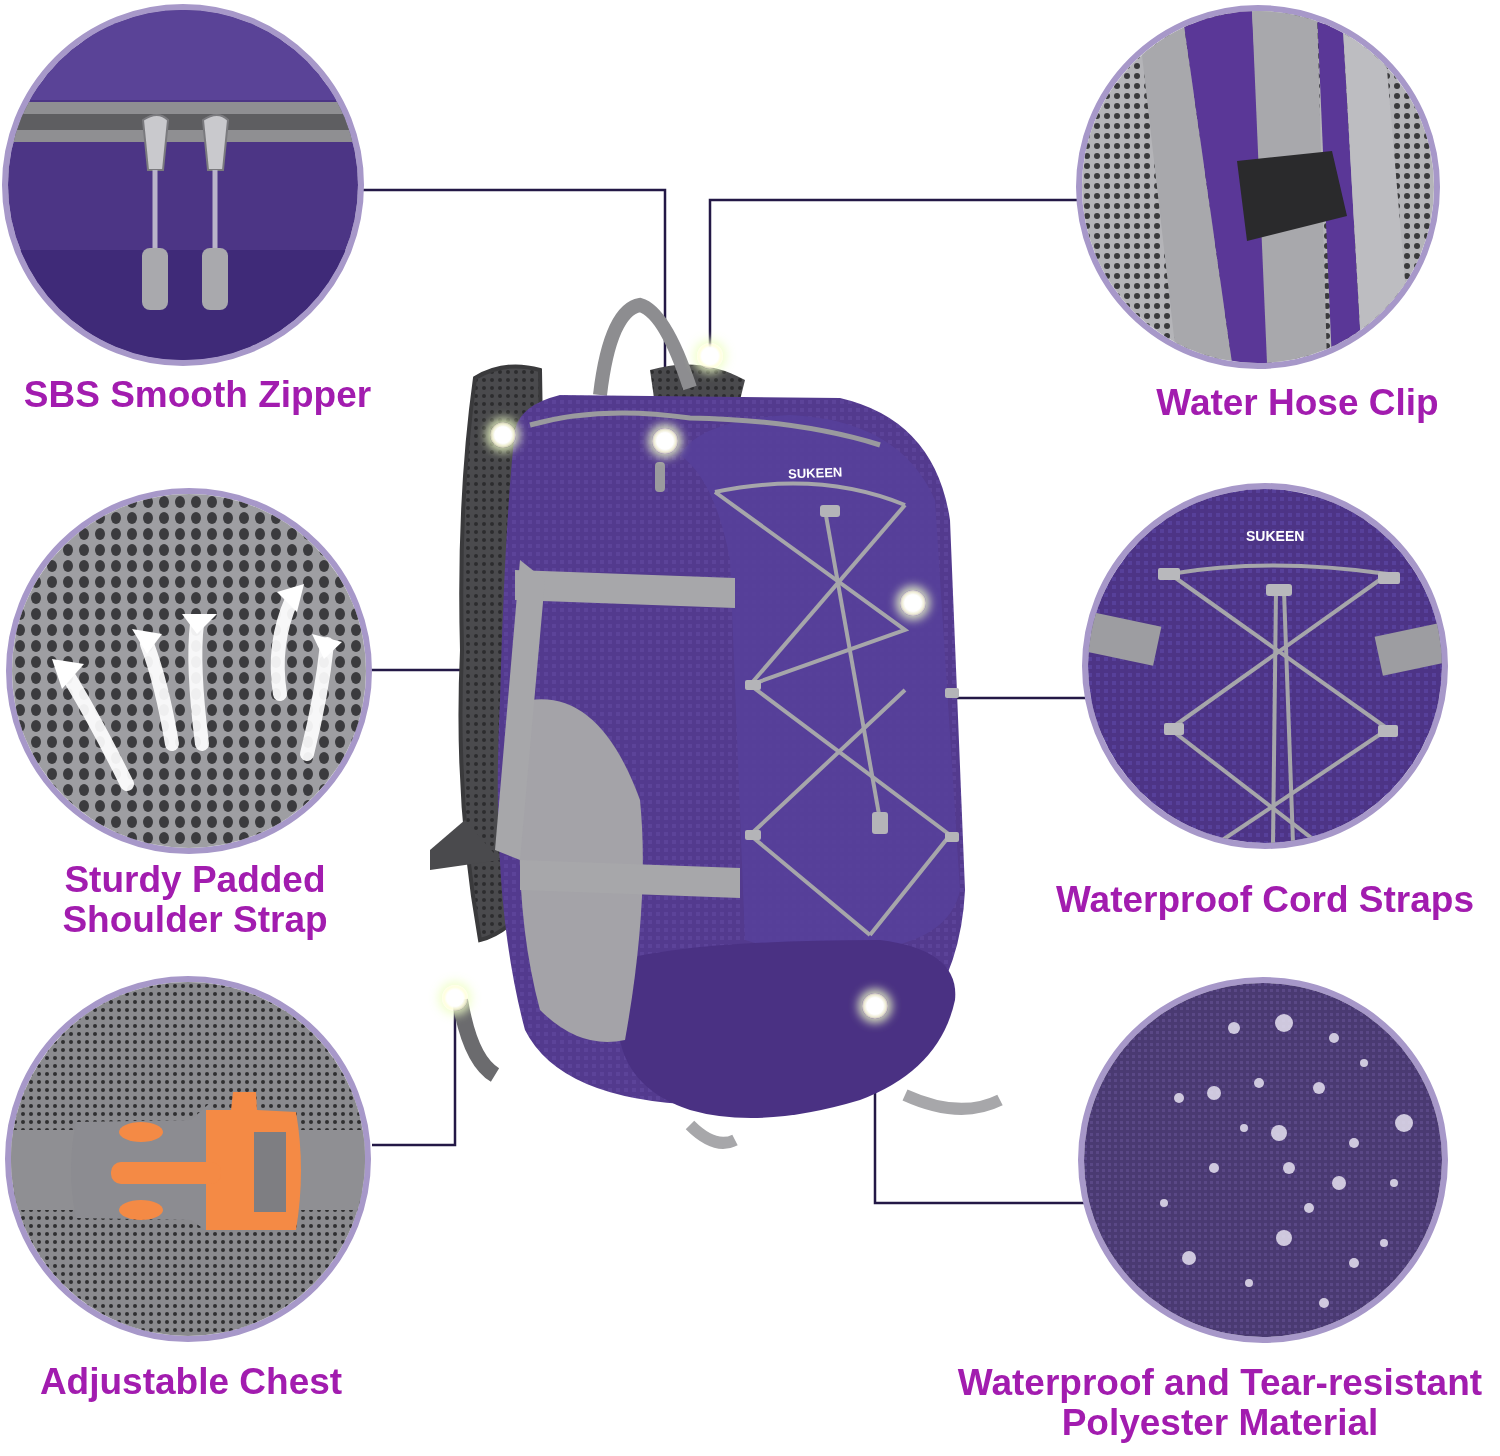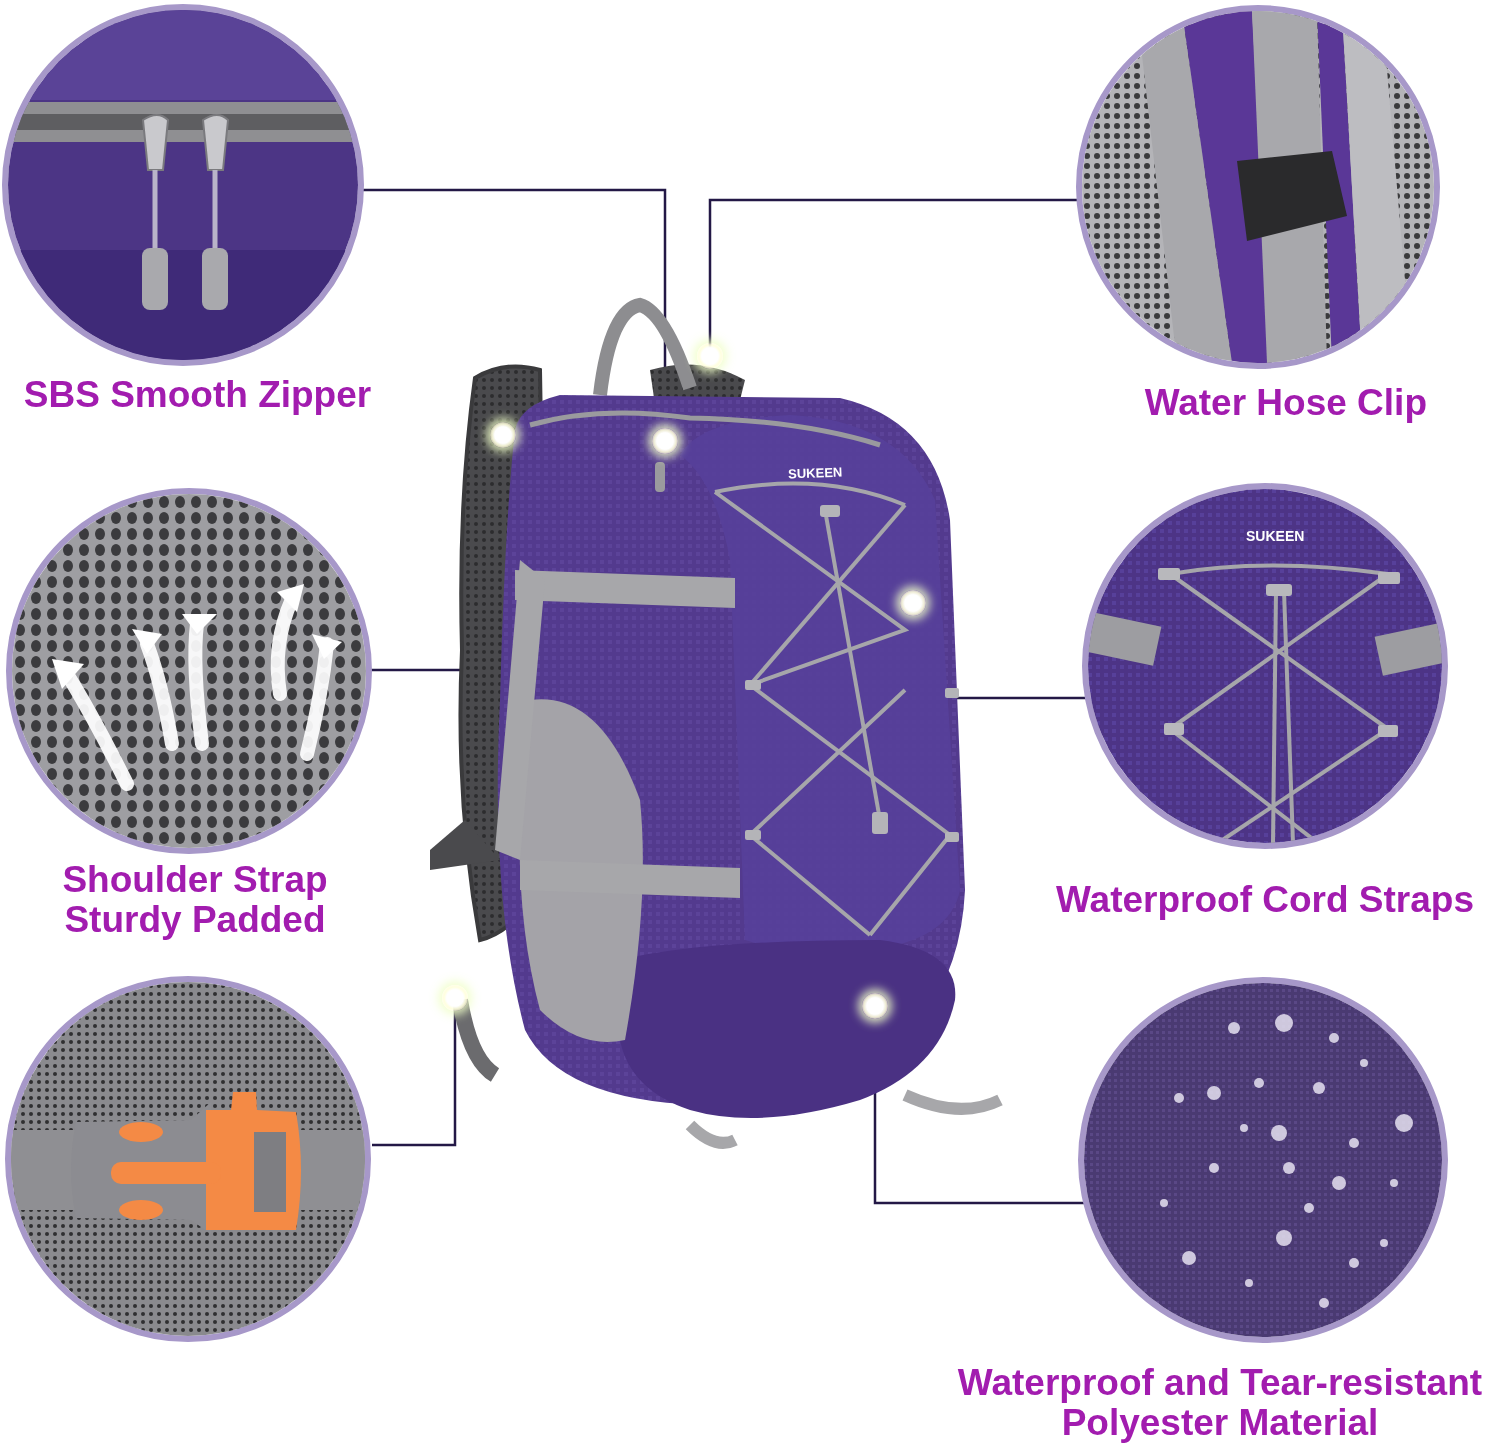--- a/index.html
+++ b/index.html
@@ -130,21 +130,21 @@
     </defs>
     <rect width="352" height="352" fill="url(#mesh2)"></rect>
     <path d="M55,0 L100,0 L150,352 L95,352 Z" fill="#a8a8ac"></path>
     <path d="M100,0 L170,0 L190,352 L150,352 Z" fill="#5a3797"></path>
     <path d="M170,0 L235,0 L245,352 L185,352 Z" fill="#a8a8ac"></path>
     <path d="M235,0 L260,0 L280,352 L250,352 Z" fill="#5a3797"></path>
     <path d="M260,0 L300,0 L330,352 L280,352 Z" fill="#bdbdc1"></path>
     <path d="M155,150 L250,140 L265,205 L165,230 Z" fill="#2a2a2c"></path>
   </svg>
 </div>
-<div class="label" style="left:1032px;top:383px;width:395px;text-align:right;">
+<div class="label" style="left:1100px;top:383px;width:395px;">
   <div>Water Hose Clip</div>
 </div>
 
 <div class="circle" style="left:6px;top:488px;width:366px;height:366px;">
   <svg width="354" height="354" viewBox="0 0 354 354">
     <defs>
       <pattern id="mesh3" width="16" height="16" patternUnits="userSpaceOnUse">
         <rect width="16" height="16" fill="#9e9ea2"></rect>
         <ellipse cx="8" cy="8" rx="5" ry="6" fill="#3b3b3e"></ellipse>
       </pattern>
@@ -160,22 +160,22 @@
     <g fill="#ffffff">
       <polygon points="40,165 72,170 50,195"></polygon>
       <polygon points="120,135 150,140 135,160"></polygon>
       <polygon points="170,120 205,120 185,140"></polygon>
       <polygon points="265,98 292,90 285,118"></polygon>
       <polygon points="300,140 330,148 312,165"></polygon>
     </g>
   </svg>
 </div>
 <div class="label" style="left:0px;top:860px;width:390px;">
+  <div>Sturdy Padded</div>
   <div>Shoulder Strap</div>
-  <div>Sturdy Padded</div>
 </div>
 
 <div class="circle" style="left:1082px;top:483px;width:366px;height:366px;">
   <svg width="354" height="354" viewBox="0 0 354 354">
     <defs>
       <pattern id="ripstop4" width="8" height="8" patternUnits="userSpaceOnUse">
         <rect width="8" height="8" fill="#4d3486"></rect>
         <rect width="4" height="4" fill="#57409a"></rect>
       </pattern>
     </defs>
@@ -217,20 +217,21 @@
     <rect x="0" y="148" width="354" height="80" fill="#8f8f93"></rect>
     <path d="M65,140 L180,138 L200,120 L200,252 L180,238 L65,236 Q55,188 65,140 Z" fill="#8c8c91"></path>
     <path d="M195,128 L220,128 L222,110 L245,110 L246,128 L285,130 Q295,188 285,248 L195,248 Z" fill="#f48a45"></path>
     <rect x="243" y="150" width="32" height="80" fill="#7e7e82"></rect>
     <ellipse cx="130" cy="150" rx="22" ry="10" fill="#f48a45"></ellipse>
     <ellipse cx="130" cy="228" rx="22" ry="10" fill="#f48a45"></ellipse>
     <rect x="100" y="180" width="110" height="22" rx="10" fill="#f48a45"></rect>
   </svg>
 </div>
 <div class="label" style="left:0px;top:1362px;width:382px;">
+  <div>Adjustable Chest</div>
 </div>
 
 <div class="circle" style="left:1078px;top:977px;width:370px;height:366px;">
   <svg width="358" height="354" viewBox="0 0 358 354">
     <defs>
       <pattern id="weave6" width="6" height="6" patternUnits="userSpaceOnUse">
         <rect width="6" height="6" fill="#4a3a72"></rect>
         <rect width="3" height="3" fill="#5a4886"></rect>
       </pattern>
     </defs>

